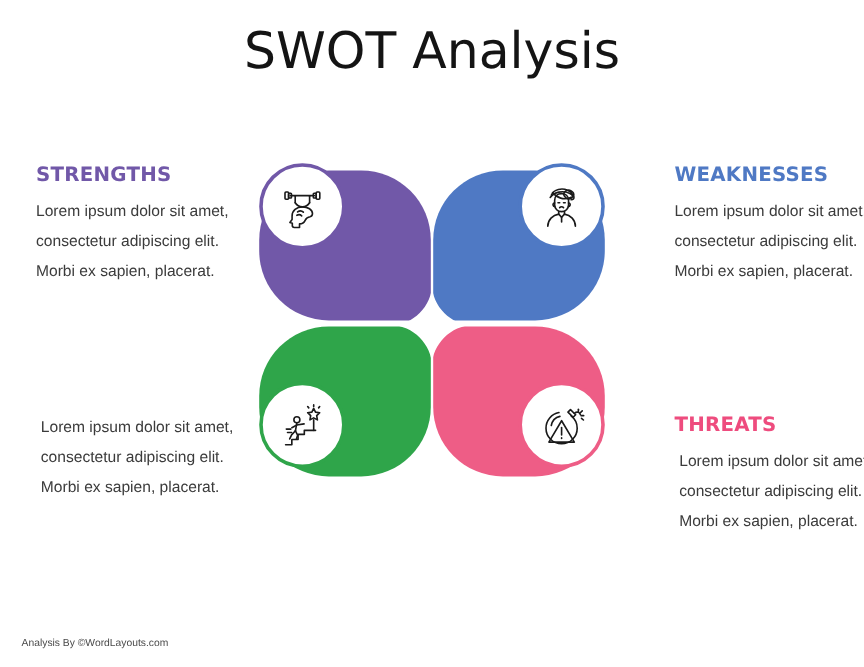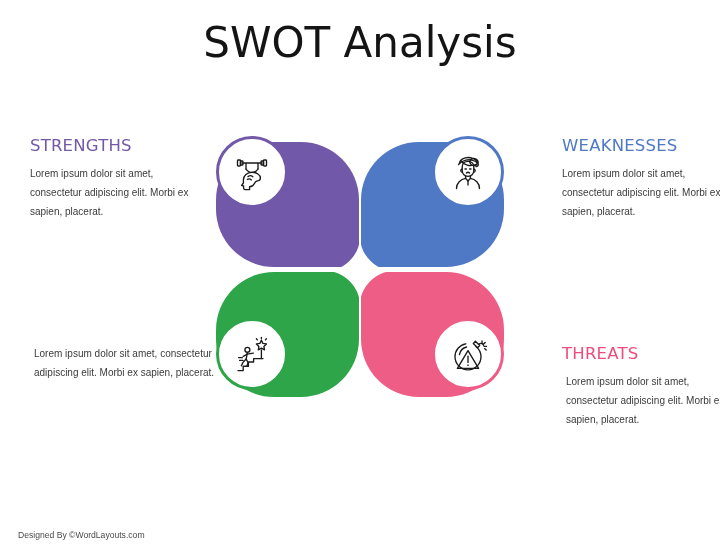--- a/index.html
+++ b/index.html
@@ -31,29 +31,29 @@
     letter-spacing: 0px;
     color: #141414;
     font-family: "DejaVu Sans", sans-serif;
   }
 
   
   .block { position: absolute; width: 170px; }
 
   .block h3 {
     font-size: 16.5px;
-    font-weight: 400;
+    font-weight: 700;
     letter-spacing: 0.2px;
     margin-bottom: 9px;
     font-family: "DejaVu Sans", sans-serif;
     white-space: nowrap;
   }
 
   .block p {
-    font-size: 10px;
+    font-size: 13px;
     line-height: 1.92;
     color: #3b3b3b;
     font-family: "Liberation Sans", sans-serif;
   }
 
   .block-strengths     { left: 30px;  top: 136px; }
   .block-weaknesses    { left: 562px; top: 136px; }
   .block-opportunities { left: 30px;  top: 344px; width: 186px; }
   .block-threats       { left: 562px; top: 344px; }
 
@@ -293,15 +293,15 @@
           <path d="M20 16.6 L30.6 34.4 L9.4 34.4 Z"></path>
 
           <path d="M20 22.2 L20 28.4"></path>
           <path d="M20 30.8 L20 31.4"></path>
         </g>
       </svg>
     </div>
 
   </div>
 
-  <div class="footer">Designed By ©WordLayouts.com</div>
+  <div class="footer">Analysis By ©WordLayouts.com</div>
 
 </div>
 
 </body></html>

